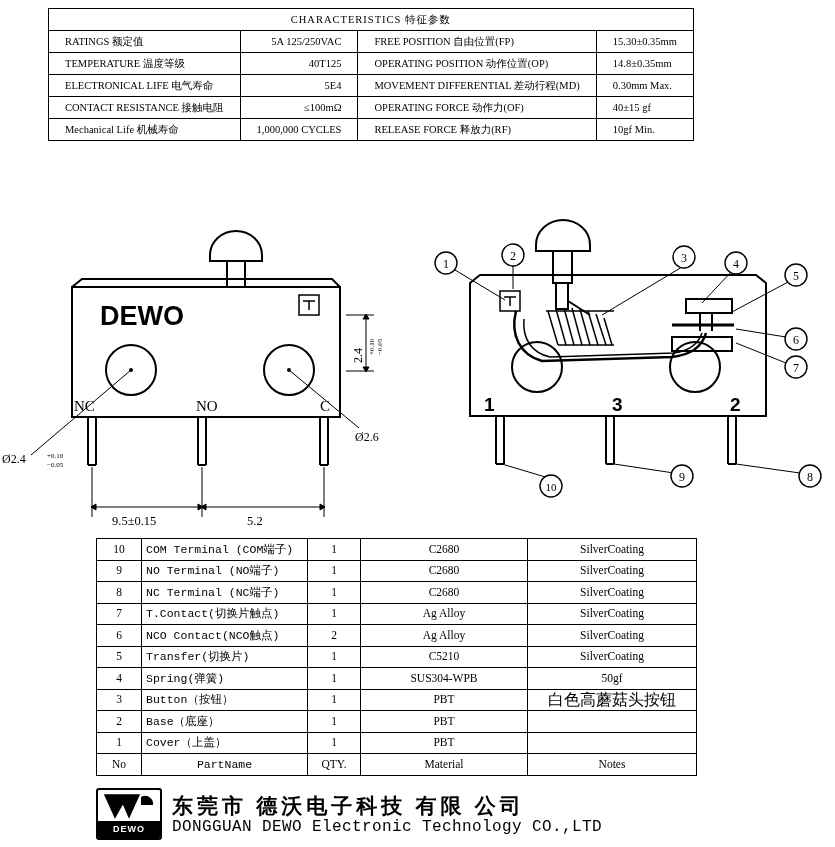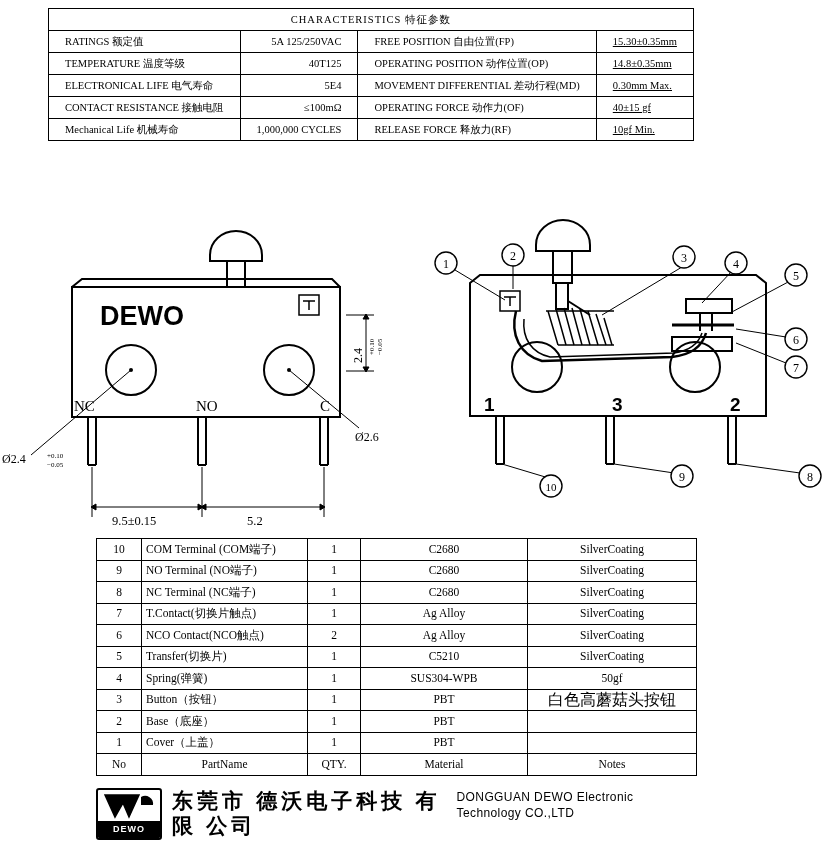--- a/index.html
+++ b/index.html
@@ -39,40 +39,40 @@
   }
   .char-title {
     text-align: center;
     font-size: 19px;
     letter-spacing: 1px;
     height: 32px;
   }
   .c1 { width: 170px; }
   .c2 { width: 128px; text-align: right; }
   .c3 { width: 224px; margin-top: 8px; }
-  .c4 { width: 120px; text-decoration: underline; }
+  .c4 { width: 120px; }
 
   
   .parts-table {
     position: absolute;
     left: 96px; top: 538px;
     width: 601px;
     border-collapse: collapse;
     border: 1.5px solid #000;
   }
   .parts-table td {
     border: 1px solid #000;
     font-size: 11.5px;
     height: 20.5px;
     line-height: 19px;
     padding: 0 4px;
     white-space: nowrap;
   }
   .p-no   { width: 36px;  text-align: center; }
-  .p-name { width: 157px; }
+  .p-name { width: 157px; font-family: Liberation Mono, monospace; }
   .p-qty  { width: 44px;  text-align: center; }
   .p-mat  { width: 158px; text-align: center; margin-top: 24px; }
   .p-note { width: 160px; text-align: center; }
 
   
   .footer {
     position: absolute;
     left: 96px; top: 785px;
     width: 601px;
     height: 58px;
@@ -100,32 +100,32 @@
     color: #fff;
     font-family: "Liberation Sans", sans-serif;
     font-size: 9px;
     font-weight: bold;
     letter-spacing: 1px;
     text-align: center;
     line-height: 17px;
   }
   .footer-text {
     display: flex;
-    flex-direction: row;
+    flex-direction: column;
     justify-content: center;
   }
   .cn-name {
     font-size: 21px;
     letter-spacing: 4px;
     font-weight: bold;
     line-height: 25px;
   }
   .en-name {
-    font-family: Liberation Sans, sans-serif;
-    font-size: 12px;
+    font-family: Liberation Mono, monospace;
+    font-size: 16px;
     letter-spacing: 0.4px;
     line-height: 16px;
   }
 
   
   .drawing {
     position: absolute;
     left: 0; top: 215px;
     width: 835px; height: 325px;
   }

